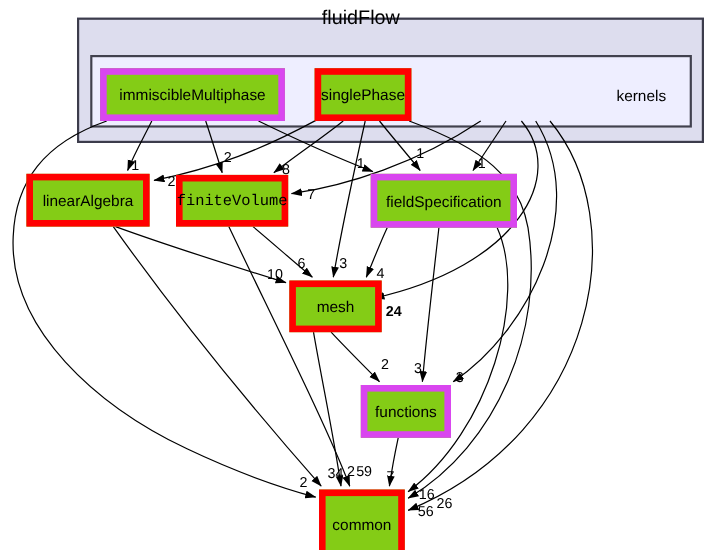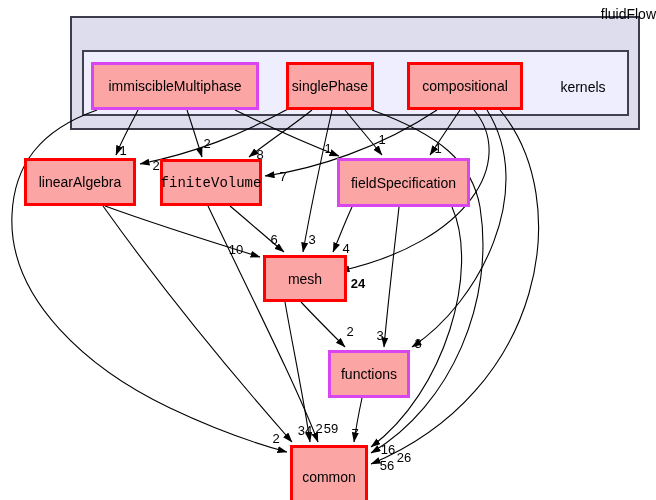--- a/index.html
+++ b/index.html
@@ -3,26 +3,26 @@
 <meta charset="utf-8">
 <style>
   html,body{margin:0;padding:0;background:#ffffff;}
   #canvas{
     position:relative;width:656px;height:500px;background:#ffffff;overflow:hidden;
     font-family:"Liberation Sans",sans-serif;color:#000000;
   }
   .cluster{position:absolute;z-index:1;box-sizing:border-box;}
   .cluster-outer{left:70px;top:16px;width:570px;height:114px;background:#ddddee;border:2px solid #3c3c4c;}
   .cluster-inner{left:82px;top:50px;width:547px;height:66px;background:#eeeeff;border:2px solid #41414e;}
-  .cluster-title{position:absolute;left:0;right:0;top:6px;text-align:right;font-size:14px;z-index:2;}
+  .cluster-title{position:absolute;left:0;right:0;top:6px;text-align:center;font-size:18px;z-index:2;}
   .cluster-side-label{position:absolute;left:548px;top:79px;width:70px;text-align:center;font-size:14px;z-index:2;}
   #edges{position:absolute;left:0;top:0;z-index:3;pointer-events:none;}
   .node{
-    position:absolute;z-index:4;box-sizing:border-box;background:#fca5a5;
-    border:3px solid #d946ef;display:flex;align-items:center;justify-content:center;
+    position:absolute;z-index:4;box-sizing:border-box;background:#84cc16;
+    border:6px solid #d946ef;display:flex;align-items:center;justify-content:center;
     font-size:14px;white-space:nowrap;cursor:pointer;
   }
   .node.hl{border-color:#ff0000;}
   .elabel{
     position:absolute;z-index:5;font-size:13px;line-height:13px;
     transform:translate(-50%,-50%);pointer-events:none;white-space:nowrap;
   }
   path.edge{fill:none;stroke:#000000;stroke-width:1.1px;}
 </style>
 </head>
@@ -66,23 +66,20 @@
     <path class="edge" marker-end="url(#arrow)" d="M285,302 C293,348 304,400 310,442"></path>
     <path class="edge" marker-end="url(#arrow)" d="M362,398 C359,412 356,428 354,442"></path>
   </svg>
 
   <div class="node" style="left:91px;top:62px;width:168px;height:48px;">
       <span>immiscibleMultiphase</span>
     </div>
   <div class="node hl" style="left:286px;top:62px;width:88px;height:48px;">
       <span>singlePhase</span>
     </div>
-  <div class="node hl" style="left:407px;top:62px;width:116px;height:48px;">
-      <span>compositional</span>
-    </div>
   <div class="node hl" style="left:24px;top:158px;width:112px;height:48px;">
       <span>linearAlgebra</span>
     </div>
   <div class="node hl" style="left:160px;top:159px;width:102px;height:47px;font-family:Liberation Mono, monospace;">
       <span>finiteVolume</span>
     </div>
   <div class="node" style="left:337px;top:158px;width:133px;height:49px;justify-content:center;">
       <span>fieldSpecification</span>
     </div>
   <div class="node hl" style="left:263px;top:255px;width:84px;height:47px;">
@@ -105,21 +102,21 @@
   <span class="elabel" style="left:312px;top:239px;">3</span>
   <span class="elabel" style="left:388px;top:457px;margin-left:16px;">26</span>
   <span class="elabel" style="left:283px;top:176px;">7</span>
   <span class="elabel" style="left:438px;top:148px;">1</span>
   <span class="elabel" style="left:358px;top:283px;font-weight:bold;">24</span>
   <span class="elabel" style="left:418px;top:343px;">3</span>
   <span class="elabel" style="left:387px;top:465px;">56</span>
   <span class="elabel" style="left:388px;top:449px;">16</span>
   <span class="elabel" style="left:346px;top:248px;">4</span>
   <span class="elabel" style="left:380px;top:335px;">3</span>
-  <span class="elabel" style="left:236px;top:249px;">10</span>
+  <span class="elabel" style="left:250px;top:249px;">10</span>
   <span class="elabel" style="left:305px;top:430px;">34</span>
   <span class="elabel" style="left:274px;top:239px;">6</span>
   <span class="elabel" style="left:331px;top:428px;">59</span>
   <span class="elabel" style="left:350px;top:331px;">2</span>
   <span class="elabel" style="left:319px;top:428px;">2</span>
   <span class="elabel" style="left:355px;top:433px;">7</span>
 
 </div>
 
 </body></html>

